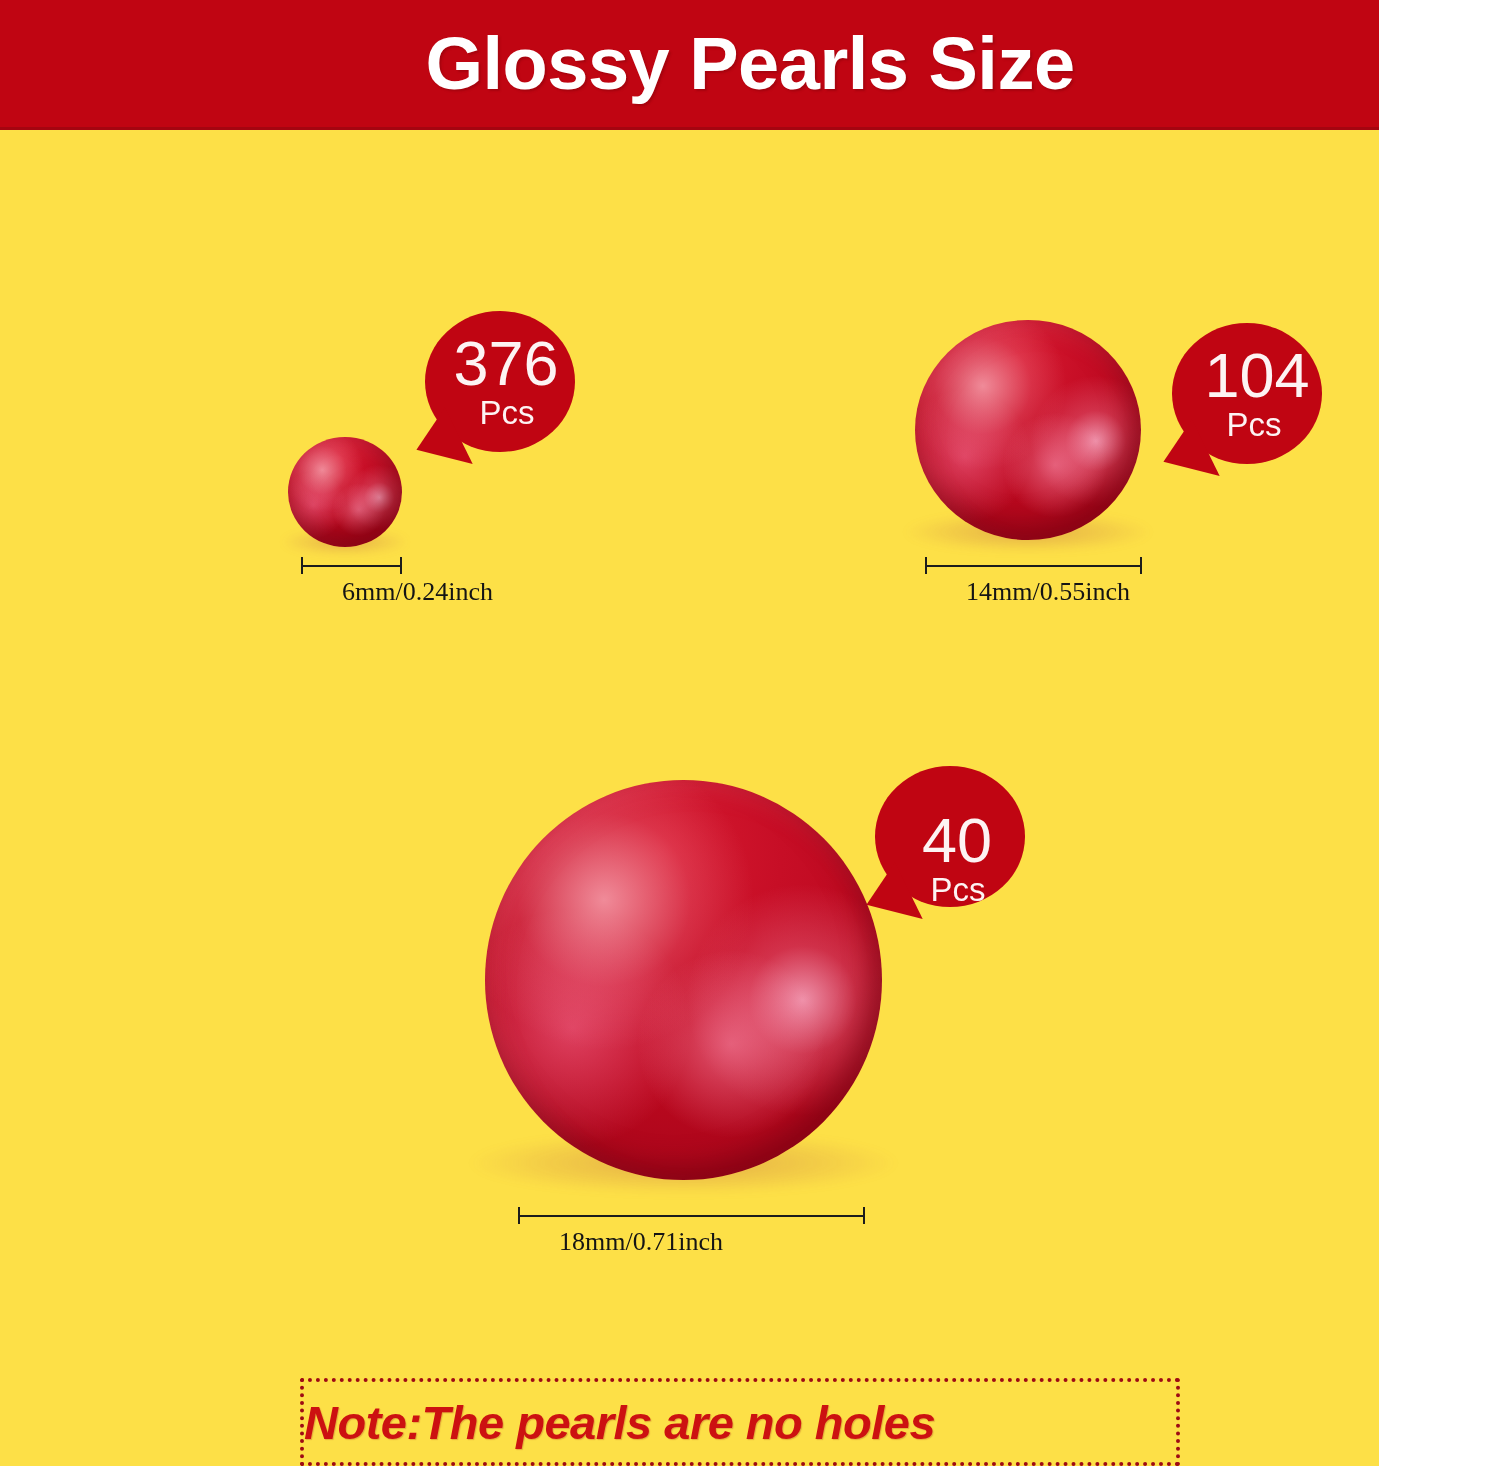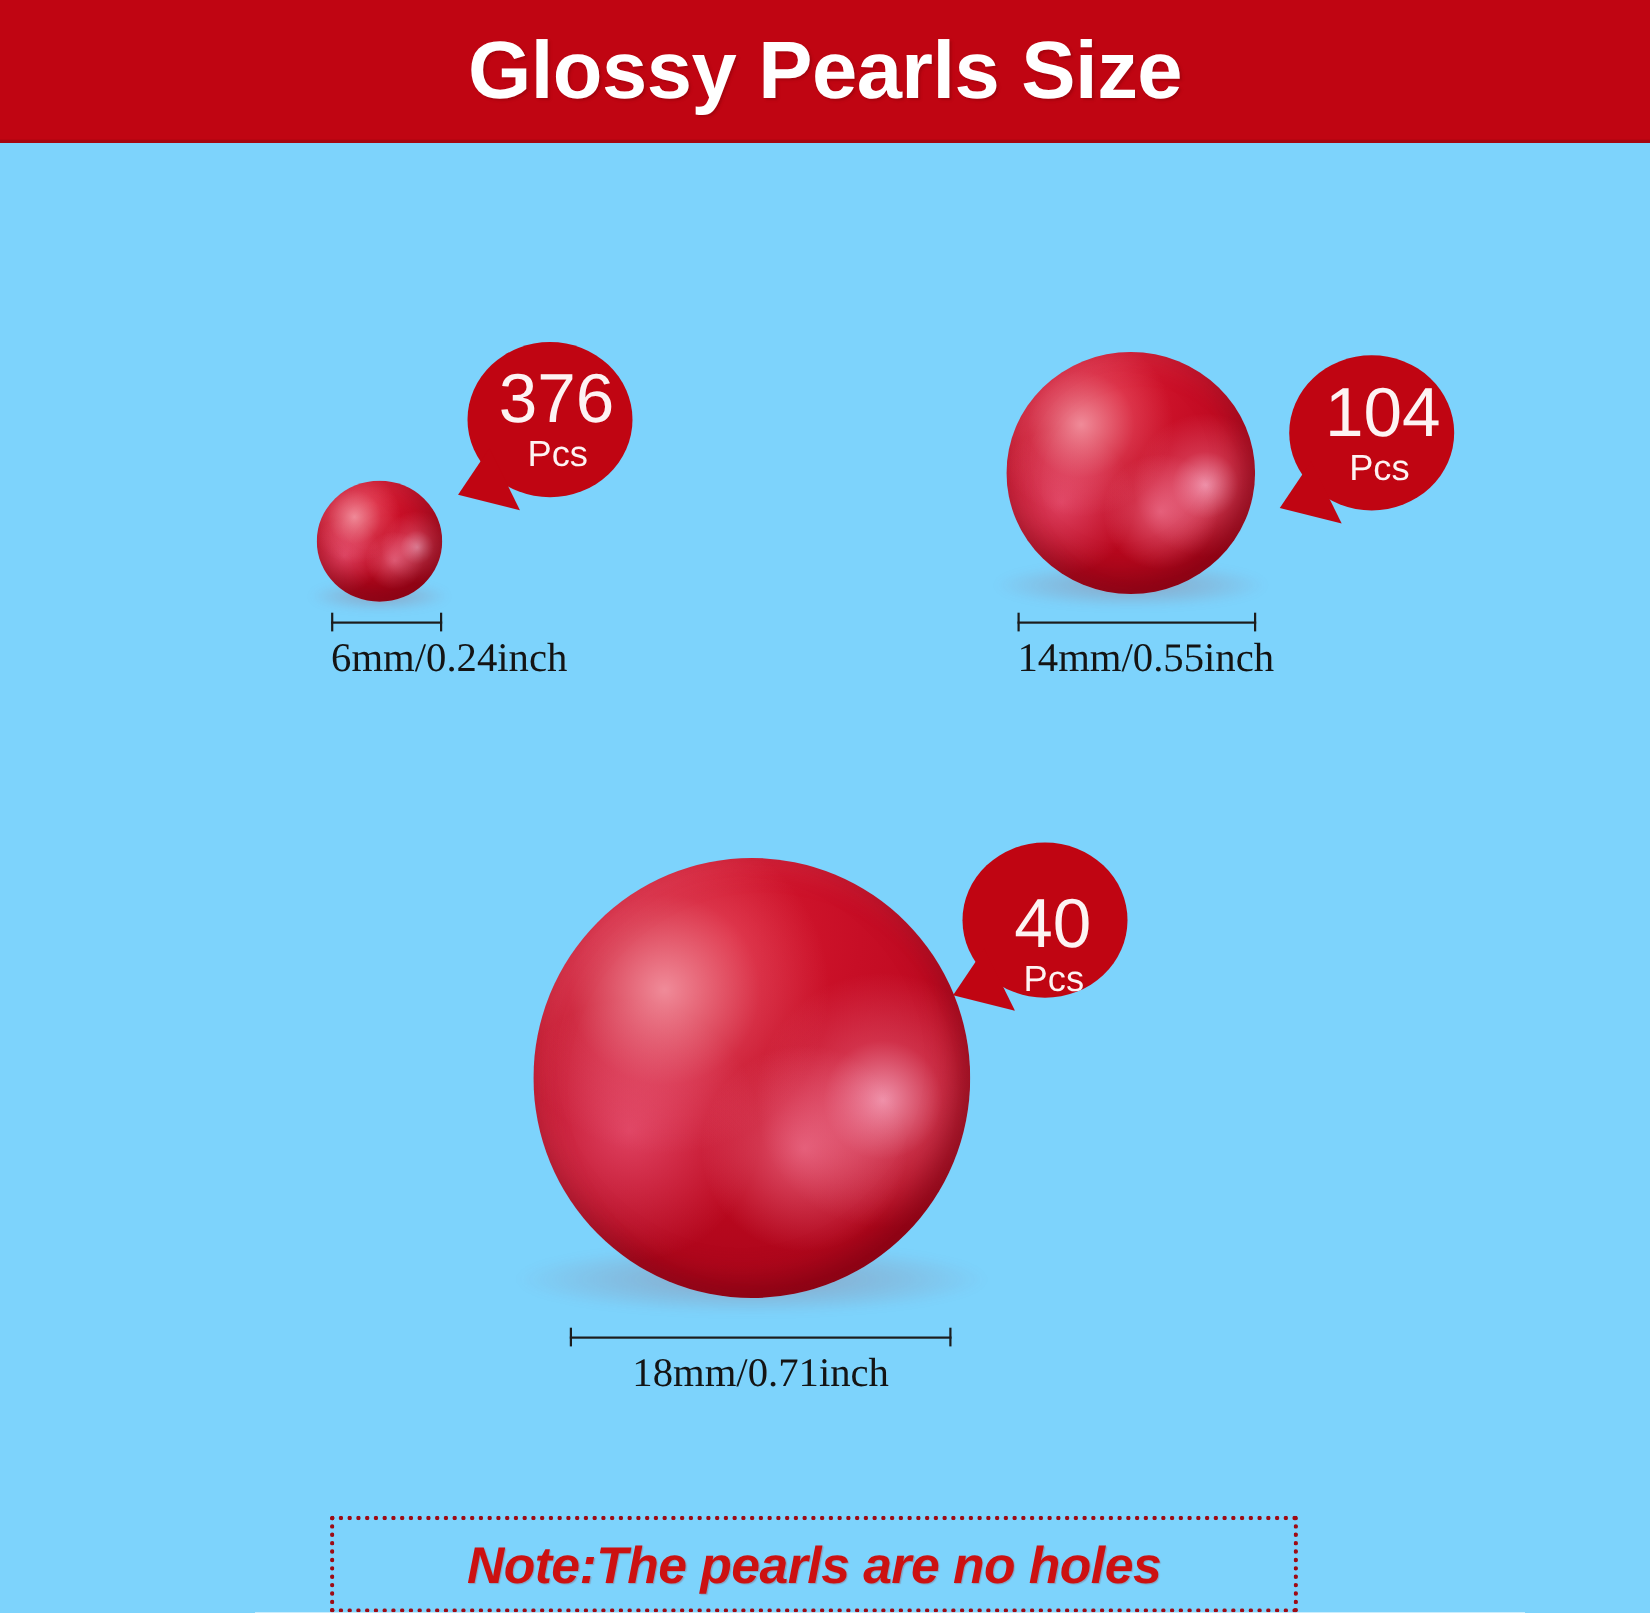--- a/index.html
+++ b/index.html
@@ -5,23 +5,23 @@
   html, body {
     margin: 0;
     padding: 0;
     background: #ffffff;
   }
   body {
     font-family: "Liberation Sans", sans-serif;
   }
   .page {
     position: relative;
-    width: 1500px;
+    width: 1379px;
     height: 1466px;
-    background: #7dd3fc;
+    background: #fde047;
     overflow: hidden;
   }
 
   
   .banner {
     position: absolute;
     left: 0;
     top: 0;
     width: 1500px;
     height: 127px;
@@ -129,39 +129,39 @@
     width: 2px;
     height: 17px;
     background: #1c1c1c;
   }
   .dim-bar .cap.left  { left: 0; }
   .dim-bar .cap.right { right: 0; }
   .dim-label {
     position: absolute;
     top: 20px;
     width: 100%;
-    text-align: center;
+    text-align: left;
     color: #141414;
     font-family: "Liberation Serif", serif;
-    font-size: 37px;
+    font-size: 26px;
     white-space: nowrap;
+    margin-left: 41px;
   }
 
   
   .note-box {
     position: absolute;
     left: 300px;
     top: 1378px;
     width: 880px;
     height: 88px;
     border: 4px dotted #9e0b14;
     border-radius: 2px;
     display: flex;
     align-items: center;
-    justify-content: center;
     box-sizing: border-box;
   }
   .note-text {
     color: #cc1111;
     font-family: "Liberation Sans", sans-serif;
     font-size: 47px;
     font-weight: bold;
     font-style: italic;
     letter-spacing: -0.5px;
     white-space: nowrap;

